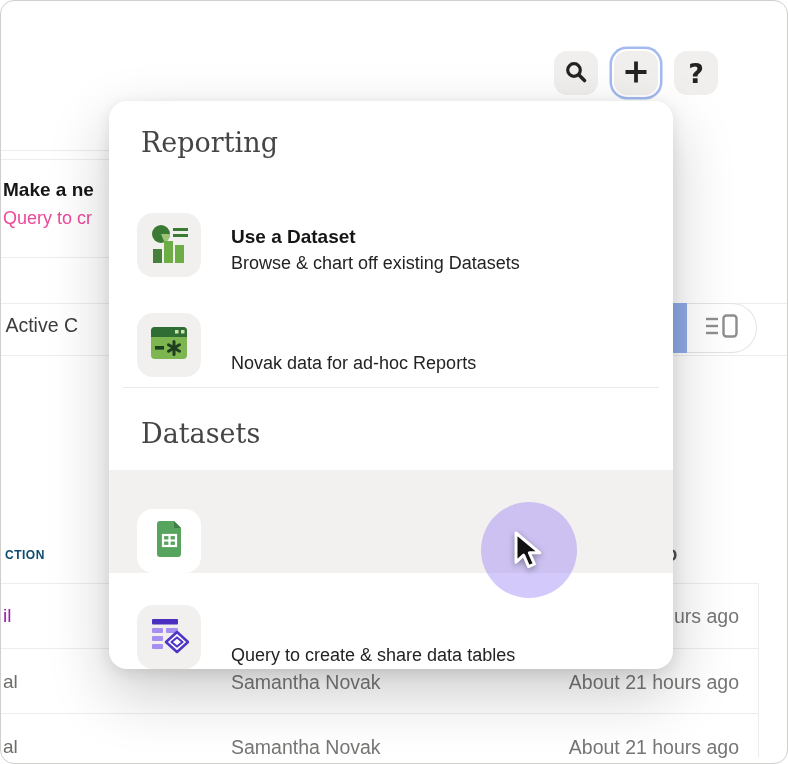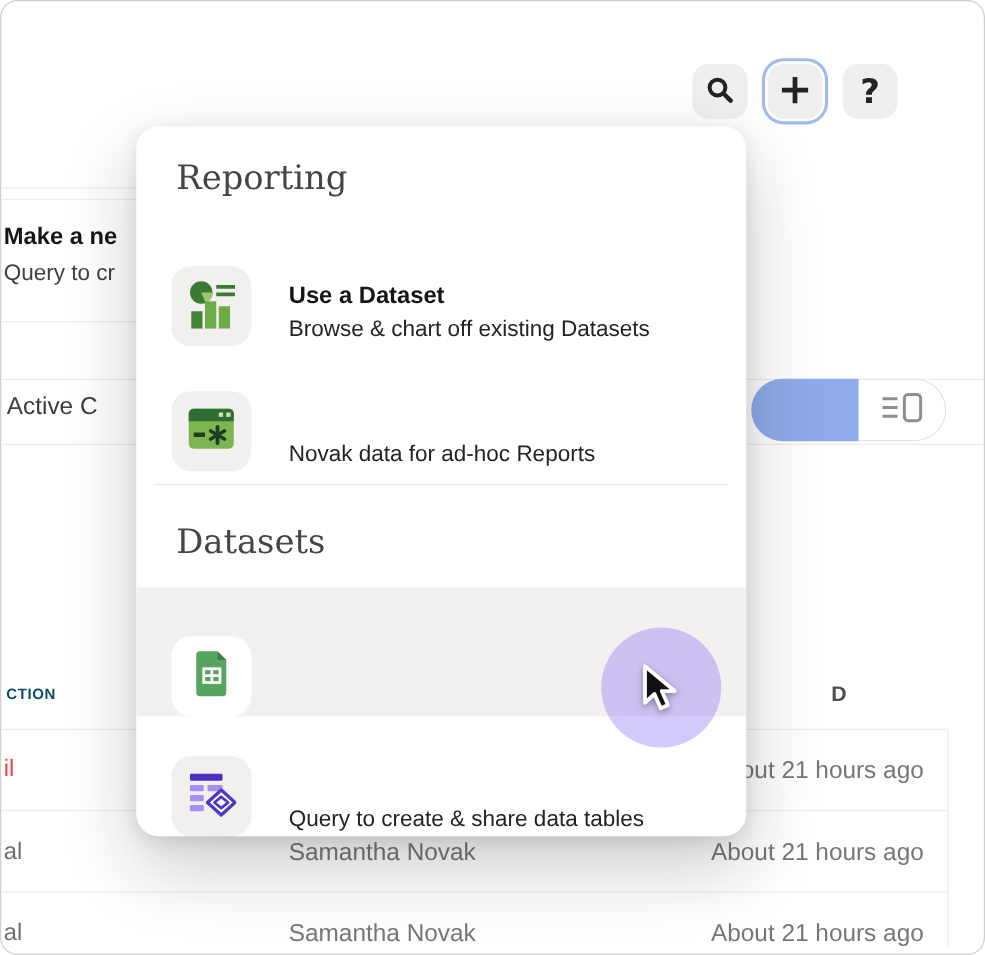--- a/index.html
+++ b/index.html
@@ -4,21 +4,21 @@
 <style>
   html,body{margin:0;padding:0;background:#fff;}
   body{width:788px;height:764px;position:relative;font-family:"Liberation Sans",sans-serif;
        -webkit-font-smoothing:antialiased;}
   .window{position:absolute;inset:0;background:#fff;border:1px solid #cfcfcd;border-radius:14px;
           overflow:hidden;box-sizing:border-box;}
 
   
   .hline{position:absolute;height:1px;background:#ededeb;}
   .bg-item-title{position:absolute;left:2px;top:178px;font-size:19px;font-weight:700;color:#161615;white-space:nowrap;}
-  .bg-item-sub{position:absolute;left:2px;top:207px;font-size:18px;color:#404040;white-space:nowrap;}
+  .bg-item-sub{position:absolute;left:2px;top:207px;font-size:18px;color:#ec4899;white-space:nowrap;}
   .filter-label{position:absolute;left:-14px;top:313px;font-size:19.5px;color:#3c3c3a;white-space:nowrap;}
 
   .seg-blue{position:absolute;left:600px;top:302px;width:86px;height:50px;background:#8fabe9;border-radius:25px 0 0 25px;}
   .seg-white{position:absolute;left:686px;top:302px;width:70px;height:50px;background:#fff;
              border:1.5px solid #e3e3e1;border-left:none;border-radius:0 25px 25px 0;box-sizing:border-box;
              display:flex;align-items:center;justify-content:center;}
 
   .th-left{position:absolute;left:4px;top:547px;font-size:12px;font-weight:700;color:#0c4a6e;letter-spacing:.5px;}
   .th-right{position:absolute;left:664px;top:545px;font-size:17px;font-weight:700;color:#4e4e4c;}
   .vline{position:absolute;width:1px;background:#ececea;}
@@ -26,21 +26,21 @@
   .row-name{position:absolute;left:230px;font-size:19.5px;color:#767674;white-space:nowrap;}
   .row-time{position:absolute;right:48px;font-size:19.5px;color:#767674;white-space:nowrap;}
 
   
   .tb-btn{position:absolute;top:50px;width:44px;height:44px;border-radius:13px;background:#f1efed;
           border:none;padding:0;display:flex;align-items:center;justify-content:center;cursor:pointer;}
   .tb-btn.focused{box-shadow:0 0 0 2px #ffffff,0 0 0 4.5px #a3baf0;}
   .help-glyph{font-size:27px;font-weight:700;color:#232322;font-family:"DejaVu Sans",sans-serif;line-height:1;}
 
   
-  .menu{position:absolute;left:108px;top:100px;width:488px;background:#fff;border-radius:18px;
+  .menu{position:absolute;left:108px;top:100px;width:564px;background:#fff;border-radius:18px;
         box-shadow:0 24px 60px rgba(25,25,25,.22),0 4px 14px rgba(25,25,25,.10);
         padding-top:22px;overflow:hidden;z-index:10;}
   .menu-heading{font-family:"DejaVu Serif",serif;font-weight:500;font-size:27px;color:#454543;
                 margin-left:32px;height:40px;line-height:40px;}
   .menu-heading.second{margin-top:26px;}
   .sp14{height:14px;}.sp16{height:16px;}
   .menu-item{display:flex;align-items:flex-end;height:100px;padding:0 28px;cursor:pointer;}
   .menu-item.highlight{background:#f3f1ef;height:103px;}
   .menu-item.last{height:96px;}
   .tile{width:64px;height:64px;border-radius:16px;background:#f2f0ee;flex:none;
@@ -81,21 +81,21 @@
     </span>
   </div>
   <div class="hline" style="left:0;top:354px;width:788px;"></div>
 
   <div class="th-left">CTION</div>
   <div class="th-right">D</div>
   <div class="hline" style="left:0;top:582px;width:757px;"></div>
   <div class="vline" style="left:757px;top:582px;height:174px;"></div>
 
   <div>
-    <span class="row-frag" style="top:604px;color:#ef4444;">il</span>
+    <span class="row-frag" style="top:604px;color:#a21caf;">il</span>
     <span class="row-name" style="top:604px;"></span>
     <span class="row-time" style="top:604px;">About 21 hours ago</span>
   </div>
   <div class="hline" style="left:0;top:647px;width:757px;"></div>
 
   <div>
     <span class="row-frag" style="top:670px;">al</span>
     <span class="row-name" style="top:670px;">Samantha Novak</span>
     <span class="row-time" style="top:670px;">About 21 hours ago</span>
   </div>

